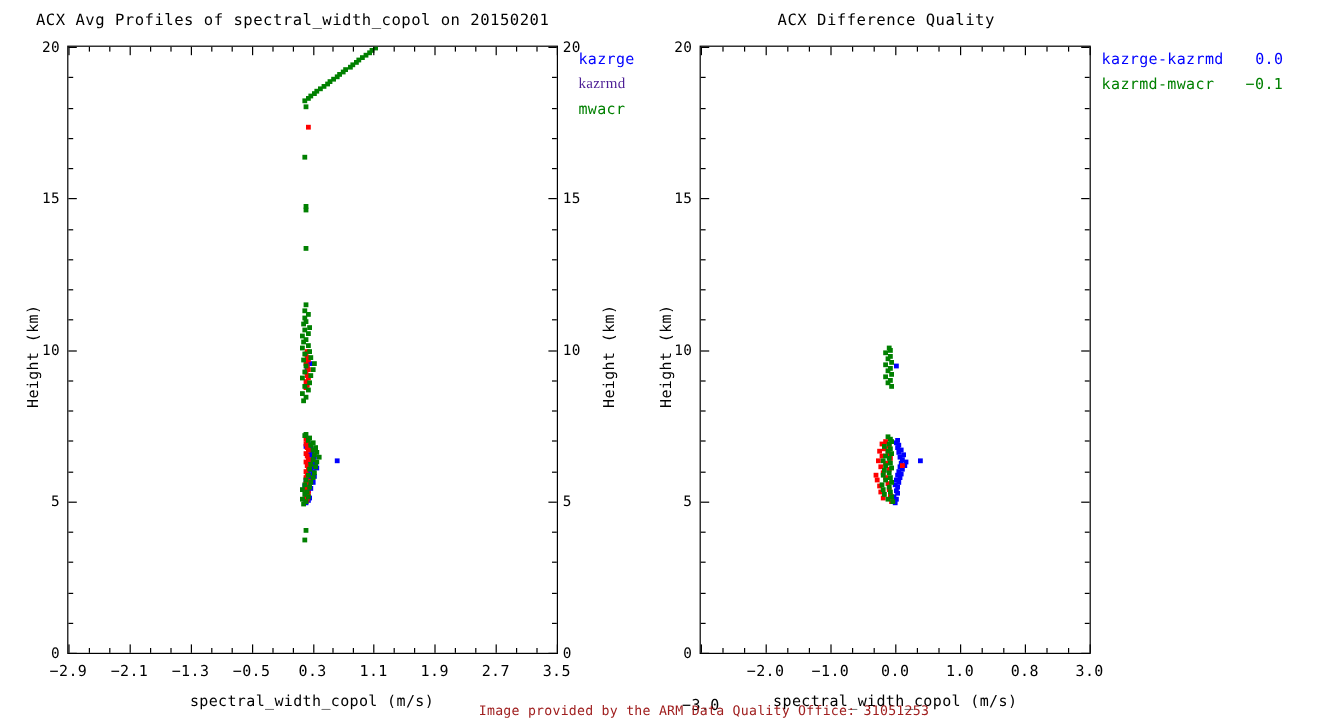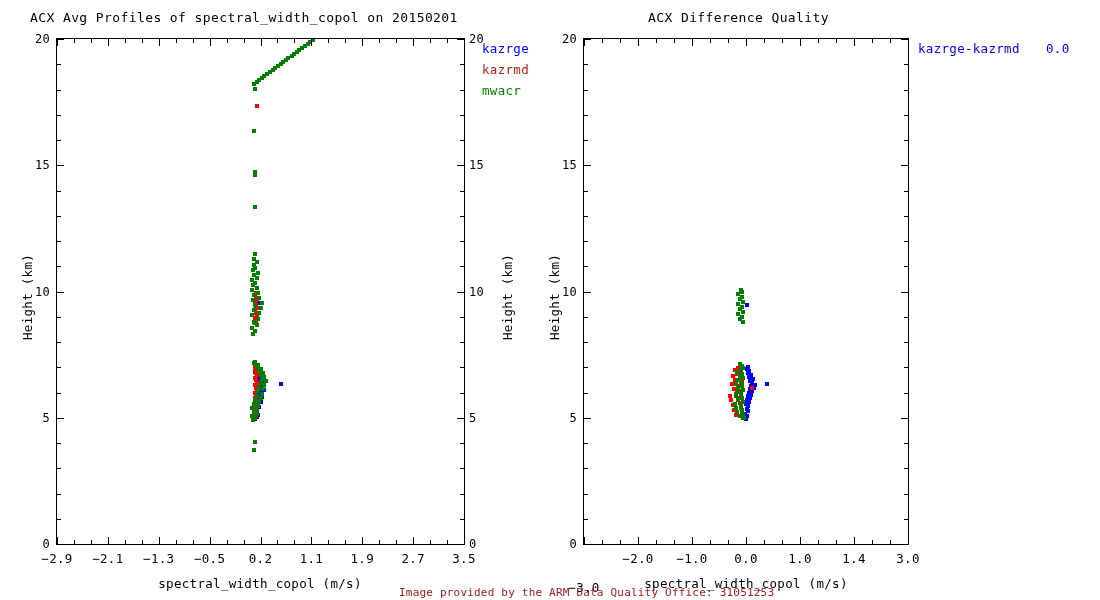--- a/index.html
+++ b/index.html
@@ -245,21 +245,21 @@
       <div class="tick xmaj" style="left: 107.875px; top: 39px;"></div>
       <div class="xlab" style="left: 107.875px; top: 551px;">−2.1</div>
       <div class="tick xmaj" style="left: 158.75px; top: 537px;"></div>
       <div class="tick xmaj" style="left: 158.75px; top: 39px;"></div>
       <div class="xlab" style="left: 158.75px; top: 551px;">−1.3</div>
       <div class="tick xmaj" style="left: 209.625px; top: 537px;"></div>
       <div class="tick xmaj" style="left: 209.625px; top: 39px;"></div>
       <div class="xlab" style="left: 209.625px; top: 551px;">−0.5</div>
       <div class="tick xmaj" style="left: 260.5px; top: 537px;"></div>
       <div class="tick xmaj" style="left: 260.5px; top: 39px;"></div>
-      <div class="xlab" style="left: 260.5px; top: 551px;">0.2</div>
+      <div class="xlab" style="left: 260.5px; top: 551px;">0.3</div>
       <div class="tick xmaj" style="left: 311.375px; top: 537px;"></div>
       <div class="tick xmaj" style="left: 311.375px; top: 39px;"></div>
       <div class="xlab" style="left: 311.375px; top: 551px;">1.1</div>
       <div class="tick xmaj" style="left: 362.25px; top: 537px;"></div>
       <div class="tick xmaj" style="left: 362.25px; top: 39px;"></div>
       <div class="xlab" style="left: 362.25px; top: 551px;">1.9</div>
       <div class="tick xmaj" style="left: 413.125px; top: 537px;"></div>
       <div class="tick xmaj" style="left: 413.125px; top: 39px;"></div>
       <div class="xlab" style="left: 413.125px; top: 551px;">2.7</div>
       <div class="tick xmaj" style="left: 464px; top: 537px;"></div>
@@ -353,21 +353,21 @@
 
   <div class="axtitle-x" style="left:260px;top:576px;">spectral_width_copol (m/s)</div>
 
   <div class="axtitle-y" style="left:20px;top:340px;transform:rotate(-90deg);">Height (km)</div>
 
   <div class="legend" style="left:482px;top:38px;">
     <div class="row">
       <span class="lname" style="color:#0000ff;">kazrge</span>
     </div>
     <div class="row">
-      <span class="lname" style="color:#b91c1c;">kazrmd</span>
+      <span class="lname" style="color:#4c1d95;font-family:Liberation Serif, serif;">kazrmd</span>
     </div>
     <div class="row">
       <span class="lname" style="color:#008000;">mwacr</span>
     </div>
   </div>
 
   <div class="axtitle-y" style="left:500px;top:340px;transform:rotate(-90deg);">Height (km)</div>
 </div>
 
 <div class="panel" style="left:0;top:0;width:1100px;height:600px;pointer-events:none;">
@@ -485,21 +485,21 @@
       <div class="tick xmaj" style="left: 692px; top: 39px;"></div>
       <div class="xlab" style="left: 692px; top: 551px;">−1.0</div>
       <div class="tick xmaj" style="left: 746px; top: 537px;"></div>
       <div class="tick xmaj" style="left: 746px; top: 39px;"></div>
       <div class="xlab" style="left: 746px; top: 551px;">0.0</div>
       <div class="tick xmaj" style="left: 800px; top: 537px;"></div>
       <div class="tick xmaj" style="left: 800px; top: 39px;"></div>
       <div class="xlab" style="left: 800px; top: 551px;">1.0</div>
       <div class="tick xmaj" style="left: 854px; top: 537px;"></div>
       <div class="tick xmaj" style="left: 854px; top: 39px;"></div>
-      <div class="xlab" style="left: 854px; top: 551px;">1.4</div>
+      <div class="xlab" style="left: 854px; top: 551px;">0.8</div>
       <div class="tick xmaj" style="left: 908px; top: 537px;"></div>
       <div class="tick xmaj" style="left: 908px; top: 39px;"></div>
       <div class="xlab" style="left: 908px; top: 551px;">3.0</div>
       <div class="tick xmin" style="left: 602px; top: 540px;"></div>
       <div class="tick xmin" style="left: 602px; top: 39px;"></div>
       <div class="tick xmin" style="left: 620px; top: 540px;"></div>
       <div class="tick xmin" style="left: 620px; top: 39px;"></div>
       <div class="tick xmin" style="left: 656px; top: 540px;"></div>
       <div class="tick xmin" style="left: 656px; top: 39px;"></div>
       <div class="tick xmin" style="left: 674px; top: 540px;"></div>
@@ -571,16 +571,20 @@
 
   <div class="axtitle-x" style="left:746px;top:576px;">spectral_width_copol (m/s)</div>
 
   <div class="axtitle-y" style="left:547px;top:340px;transform:rotate(-90deg);">Height (km)</div>
 
   <div class="legend" style="left:918px;top:38px;width:180px;">
     <div class="row">
       <span class="lname" style="color:#0000ff;">kazrge-kazrmd</span>
       <span class="lval" style="color:#0000ff;left:128px;">0.0</span>
     </div>
+    <div class="row">
+      <span class="lname" style="color:#008000;">kazrmd-mwacr</span>
+      <span class="lval" style="color:#008000;left:120px;">−0.1</span>
+    </div>
   </div>
 </div>
 
 <div class="footer" style="left:399px;top:586px;">Image provided by the ARM Data Quality Office: 31051253</div>
 
 </body></html>

